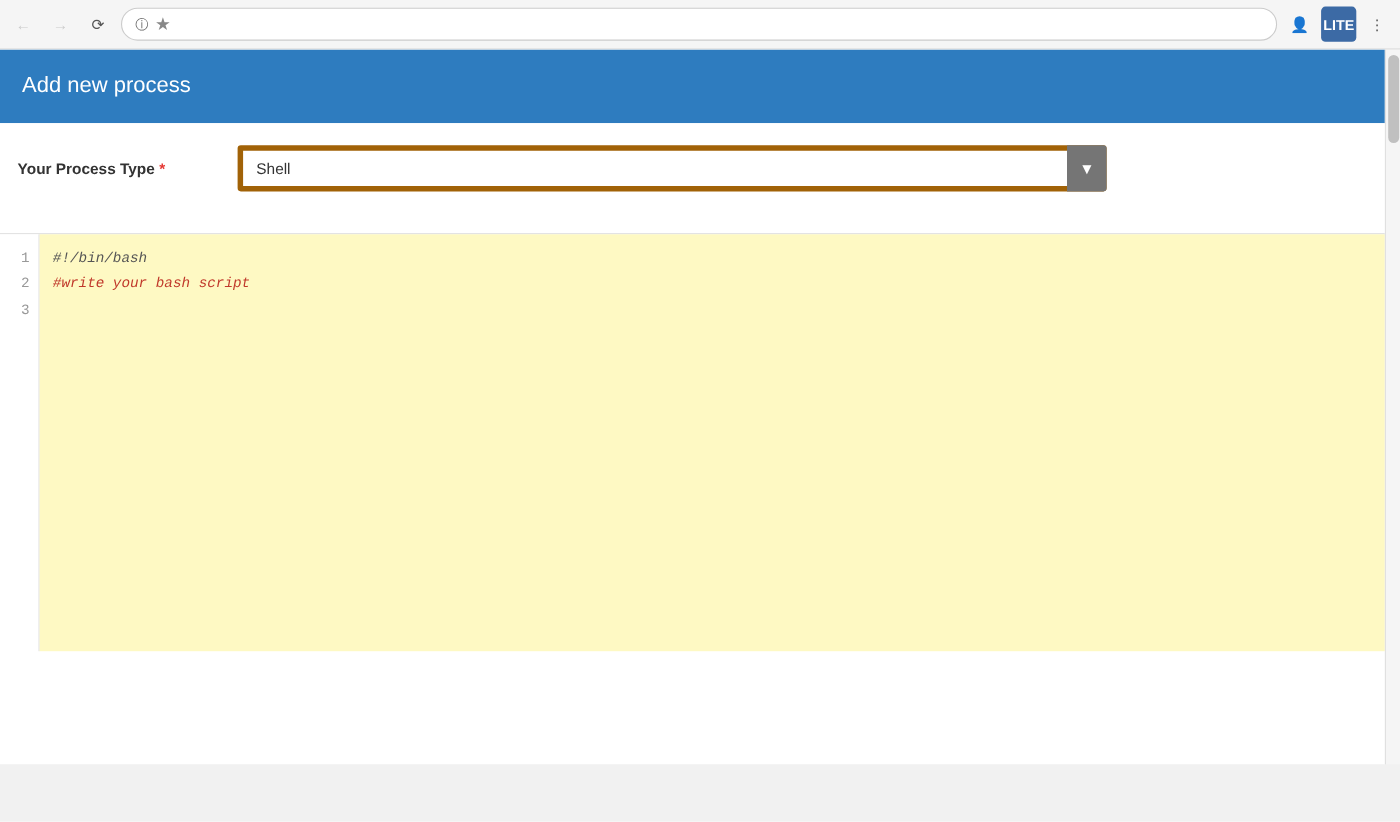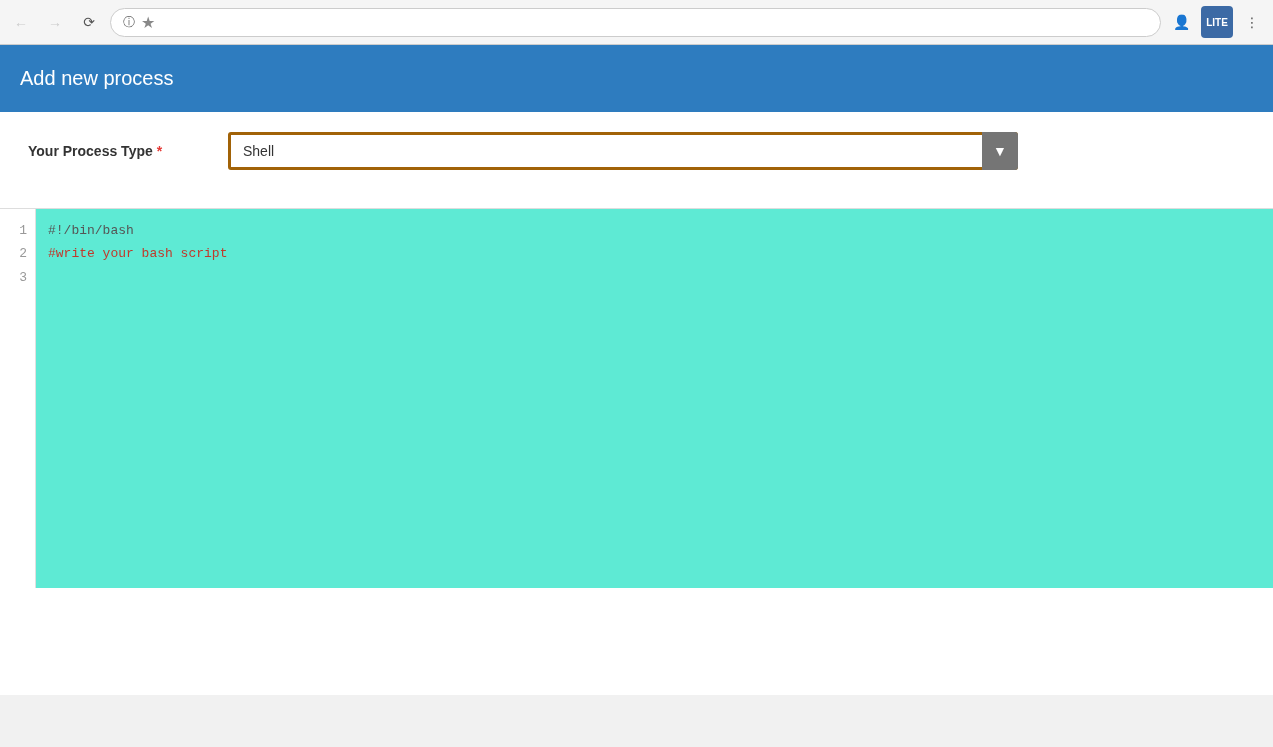--- a/index.html
+++ b/index.html
@@ -70,41 +70,40 @@
       color: #555;
       display: flex; align-items: center; justify-content: center;
       font-size: 14px;
     }
     .extension-btn {
       width: 32px; height: 32px;
       background: #3c6aa5;
       border-radius: 4px;
       display: flex; align-items: center; justify-content: center;
       color: white;
-      font-size: 10px;
+      font-size: 13px;
       font-weight: bold;
       cursor: pointer;
     }
     .menu-btn {
       width: 26px; height: 26px;
       border-radius: 50%;
       border: none;
       background: transparent;
       cursor: pointer;
       color: #555;
       display: flex; align-items: center; justify-content: center;
     }
 
     
     .page-wrapper {
       display: flex;
       width: 1273px;
       height: 650px;
       position: relative;
-      flex-direction: column;
     }
     .main-content {
       flex: 1;
       overflow-y: auto;
       background: white;
     }
     .scrollbar-track {
       width: 14px;
       background: #f5f5f5;
       border-left: 1px solid #e0e0e0;
@@ -128,21 +127,20 @@
     }
     .page-header h1 {
       font-size: 20px;
       font-weight: 400;
     }
 
     
     .form-area {
       padding: 20px 16px;
       background: white;
-      margin-left: 12px;
     }
     .form-row {
       display: flex;
       align-items: center;
       margin-bottom: 18px;
     }
     .form-label {
       font-size: 14px;
       font-weight: bold;
       color: #333;
@@ -153,21 +151,21 @@
       margin-left: 4px;
     }
     .form-select-wrapper {
       flex: 1;
       position: relative;
       max-width: 790px;
     }
     .form-select {
       width: 100%;
       padding: 8px 36px 8px 12px;
-      border: 3px solid #a16207;
+      border: 5px solid #a16207;
       border-radius: 3px;
       font-size: 14px;
       appearance: none;
       background: white;
       cursor: pointer;
       color: #333;
     }
     .select-arrow {
       position: absolute;
       right: 0;
@@ -211,24 +209,25 @@
       text-align: right;
       line-height: 1.8;
     }
     .line-number {
       display: block;
       line-height: 1.8;
     }
     .code-content {
       flex: 1;
       padding: 10px 12px;
-      background: #5eead4;
+      background: #fef9c3;
       line-height: 1.8;
       white-space: pre;
       color: #333;
+      font-style: italic;
     }
     .code-line-1 { color: #555; }
     .code-line-2 { color: #c0392b; }
   </style>
 </head>
 <body>
 
 <div class="browser-chrome">
   <div class="browser-toolbar">
     <button class="nav-btn disabled">←</button>

